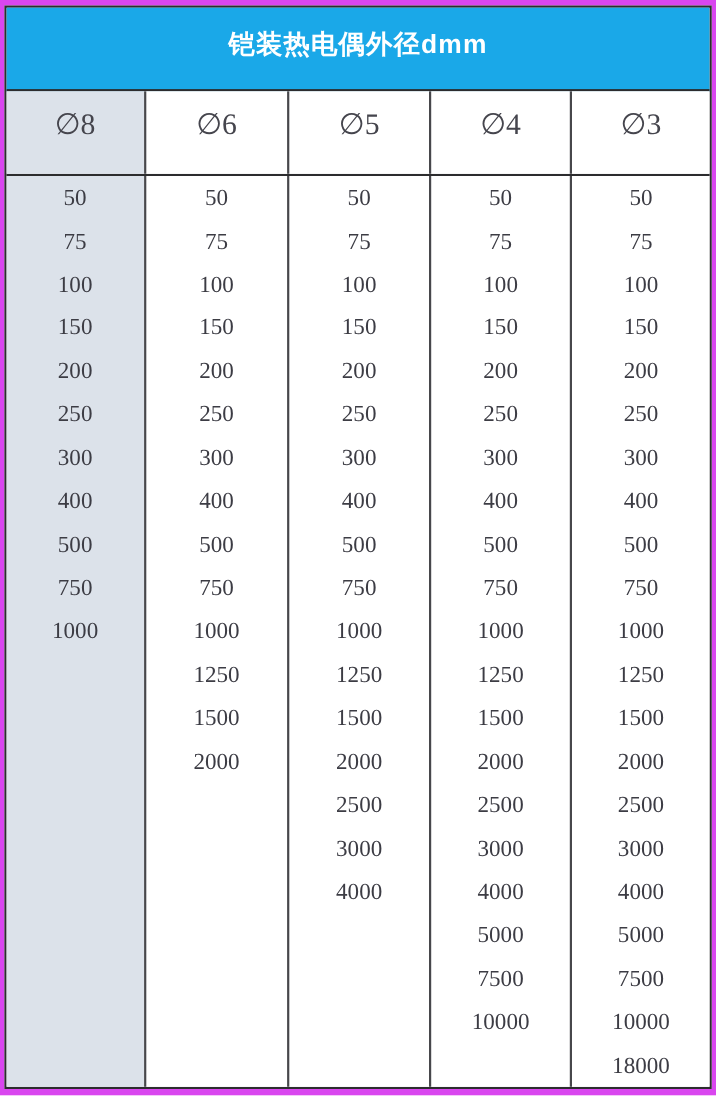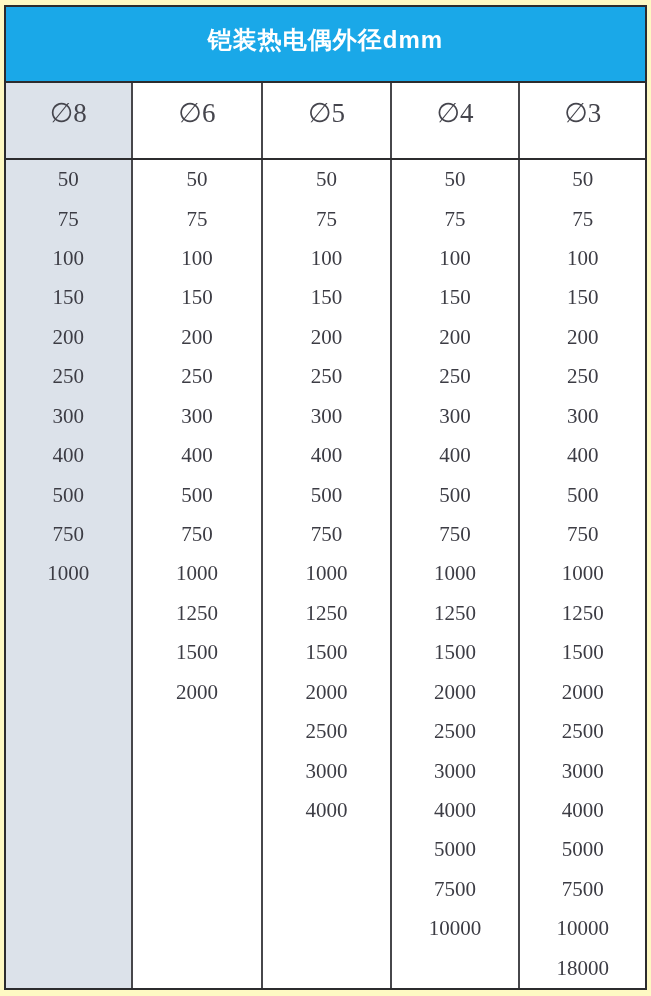--- a/index.html
+++ b/index.html
@@ -7,21 +7,21 @@
     width: 651px;
     height: 996px;
     background: #ffffff;
     font-family: "Liberation Serif", serif;
     overflow: hidden;
   }
   .page {
     width: 651px;
     height: 996px;
     padding: 5px 4px 6px 4px;
-    background: #fef9c3;
+    background: #d946ef;
   }
   .spec-table {
     width: 100%;
     height: 100%;
     border: 2px solid #2c2c2e;
     display: flex;
     flex-direction: column;
     background: #ffffff;
   }
   .title-bar {

